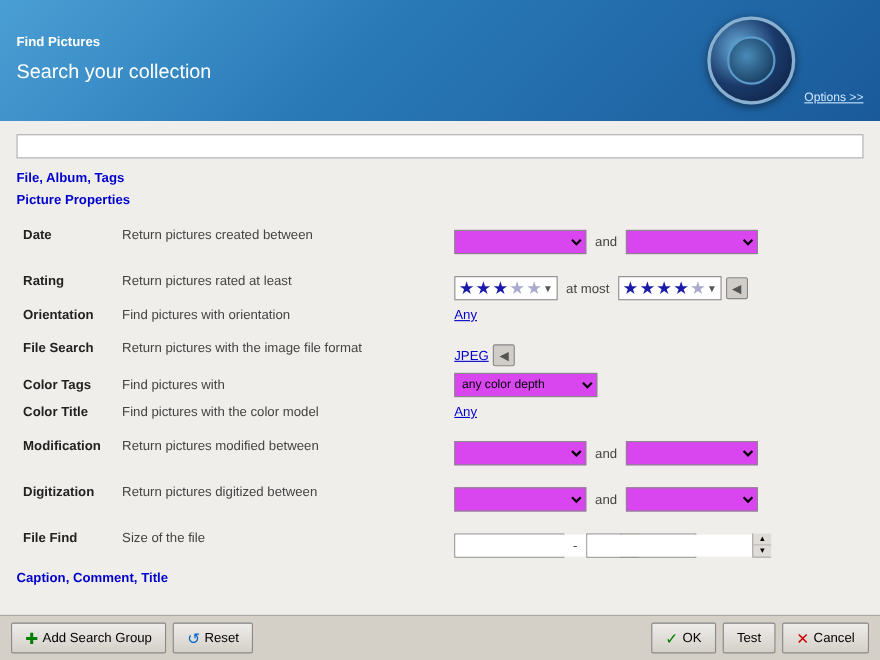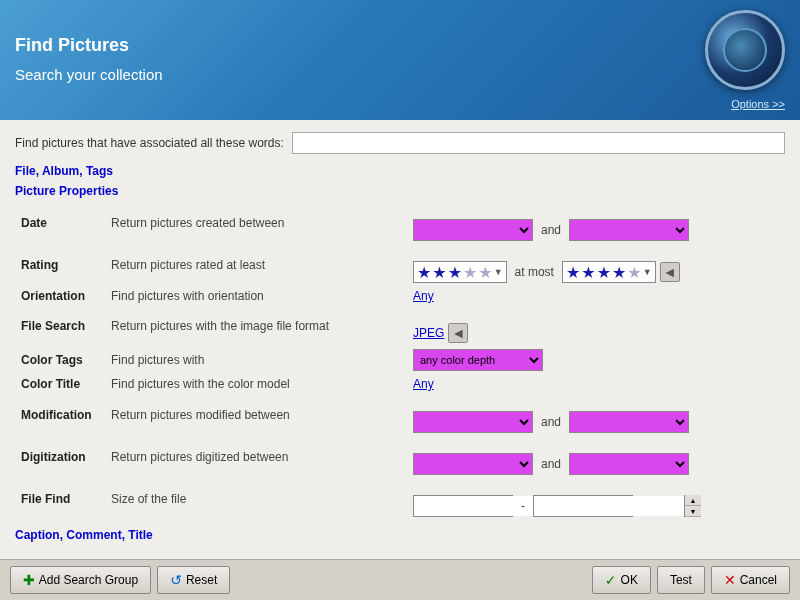--- a/index.html
+++ b/index.html
@@ -19,31 +19,31 @@
       background: linear-gradient(135deg, #4a9fd4 0%, #2a7ab8 40%, #1a5a9a 100%);
       padding: 10px 15px;
       color: white;
       display: flex;
       justify-content: space-between;
       align-items: center;
       min-height: 110px;
       position: relative;
     }
     .header-text h1 {
-      font-size: 18px;
+      font-size: 12px;
       font-weight: bold;
       margin-bottom: 8px;
     }
     .header-text p {
-      font-size: 15px;
+      font-size: 18px;
       line-height: 1.4;
     }
     .header-right {
       display: flex;
-      flex-direction: column;
+      flex-direction: row;
       align-items: flex-end;
       gap: 8px;
     }
     .camera-logo {
       width: 80px;
       height: 80px;
       border-radius: 50%;
       background: radial-gradient(circle at 35% 35%, #6ab0e0, #1a3a6a, #0a1a3a);
       border: 3px solid #8ab0d0;
       display: flex;
@@ -290,21 +290,20 @@
   </div>
   <div class="header-right">
     <div class="camera-logo"></div>
     <span class="options-link">Options &gt;&gt;</span>
   </div>
 </div>
 
 <div class="main">
 
   <div class="search-words-row">
-    <label>Find pictures that have associated all these words:</label>
     <input class="search-words-input" type="text" value="" style="">
   </div>
 
   <a class="section-link">File, Album, Tags</a>
 
   <span class="section-title">Picture Properties</span>
 
   <table class="properties-table">
 
     <tbody>

